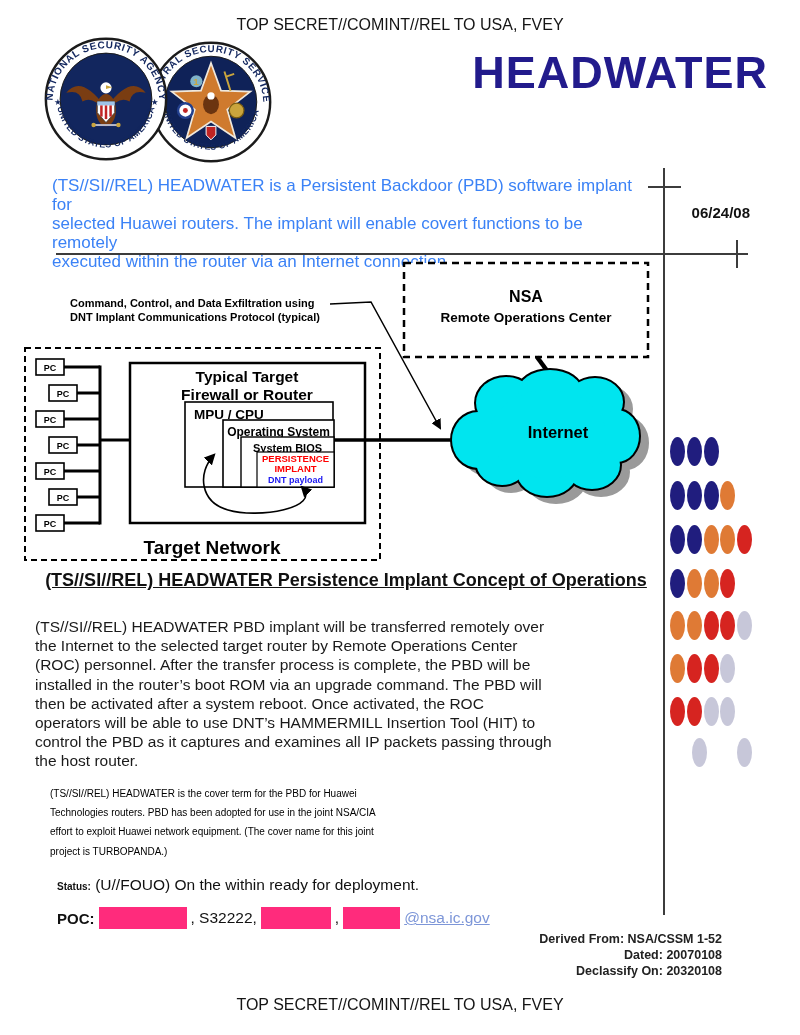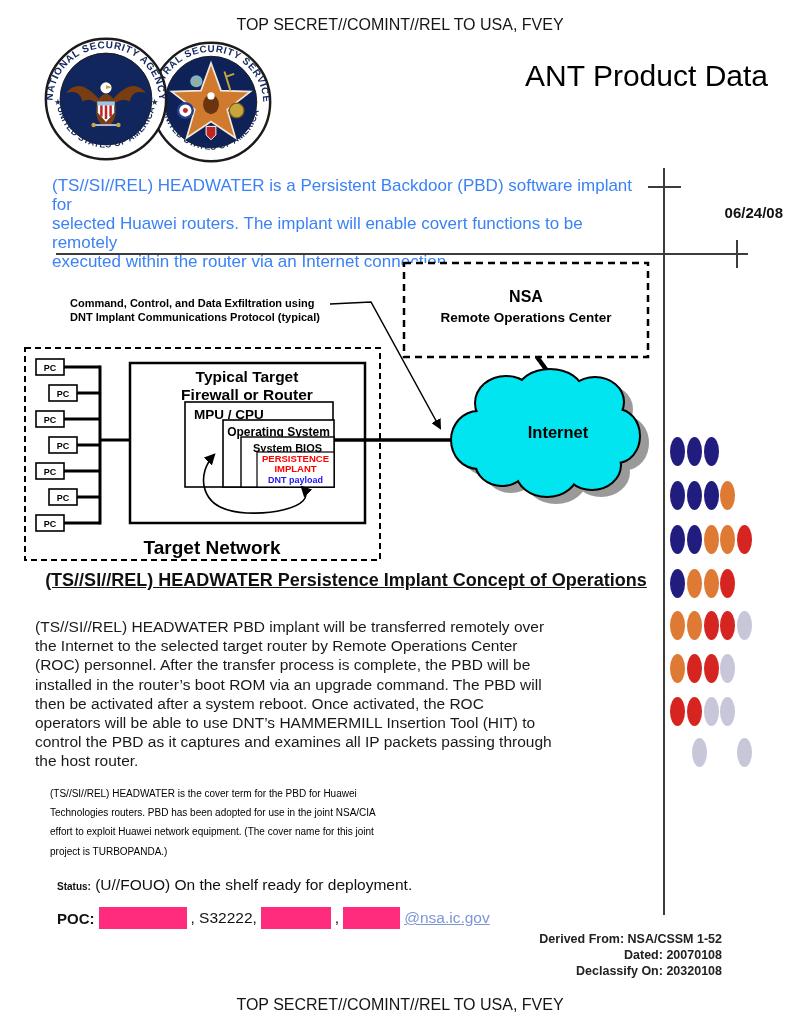--- a/index.html
+++ b/index.html
@@ -10,21 +10,21 @@
   .abs{position:absolute;}
   .pre{white-space:pre-line;}
   #classification-top{top:16px;left:0;width:800px;text-align:center;font-size:16px;color:#151515;}
   #classification-bottom{top:996px;left:0;width:800px;text-align:center;font-size:16px;color:#151515;}
   #title-block{top:50px;right:32px;text-align:right;}
   #doc-title{font-size:45px;font-weight:bold;color:#221b8c;letter-spacing:1px;line-height:1;}
   #doc-subtitle{font-size:30px;color:#000;margin-top:11px;line-height:1;}
   #seal-nsa{left:44px;top:37px;width:124px;height:124px;z-index:3;}
   #seal-css{left:150px;top:41px;width:122px;height:122px;z-index:2;}
   #intro{top:176px;left:52px;width:600px;font-size:17px;line-height:19px;color:#3b82f6;}
-  #date-stamp{top:204px;left:665px;width:85px;text-align:right;font-weight:bold;font-size:15px;margin-left:33px;}
+  #date-stamp{top:204px;left:665px;width:85px;text-align:right;font-weight:bold;font-size:15px;}
   .rule{background:#3c3c3c;}
   #hrule{left:56px;top:253px;width:692px;height:2px;}
   #vrule{left:663px;top:168px;width:2px;height:747px;}
   #tick-h{left:648px;top:186px;width:33px;height:2px;}
   #tick-v{left:736px;top:240px;width:2px;height:28px;}
   #diagram{left:0;top:260px;width:800px;height:330px;}
   svg text{font-family:"Liberation Sans",sans-serif;}
   #caption{top:570px;left:36px;width:620px;text-align:center;font-size:18px;font-weight:bold;text-decoration:underline;}
   #para1{top:617px;left:35px;width:615px;font-size:15.5px;line-height:19.2px;color:#1a1a1a;}
   #para2{top:784px;left:50px;width:615px;font-size:10px;line-height:19.2px;color:#000000;}
@@ -97,21 +97,21 @@
     <circle cx="29" cy="57" r="6" fill="#ffffff" stroke="#23408f" stroke-width="2"></circle>
     <circle cx="29" cy="57" r="2" fill="#c02424"></circle>
     <circle cx="71" cy="57" r="6" fill="#caa53d" stroke="#7a5c10" stroke-width="1"></circle>
     <ellipse cx="50" cy="52" rx="6.5" ry="8" fill="#6b3410"></ellipse>
     <circle cx="50" cy="45" r="3" fill="#ffffff"></circle>
     <path d="M46,70 h8 v7 L50,81 L46,77 Z" fill="#c02424" stroke="#fff" stroke-width="0.8"></path>
   </g>
 </svg>
 
 <div id="title-block" class="abs">
-  <div id="doc-subtitle">ANT Product Data</div>
+  <div id="doc-title">HEADWATER</div>
 </div>
 
 <div id="intro" class="abs pre">(TS//SI//REL) HEADWATER is a Persistent Backdoor (PBD) software implant for
 selected Huawei routers. The implant will enable covert functions to be remotely
 executed within the router via an Internet connection.</div>
 
 <div id="vrule" class="abs rule"></div>
 <div id="tick-h" class="abs rule"></div>
 <div id="hrule" class="abs rule"></div>
 <div id="tick-v" class="abs rule"></div>
@@ -246,21 +246,21 @@
 installed in the router’s boot ROM via an upgrade command. The PBD will
 then be activated after a system reboot. Once activated, the ROC
 operators will be able to use DNT’s HAMMERMILL Insertion Tool (HIT) to
 control the PBD as it captures and examines all IP packets passing through
 the host router.</div>
 <div id="para2" class="abs pre">(TS//SI//REL) HEADWATER is the cover term for the PBD for Huawei
 Technologies routers. PBD has been adopted for use in the joint NSA/CIA
 effort to exploit Huawei network equipment. (The cover name for this joint
 project is TURBOPANDA.)</div>
 
-<div id="status-line" class="abs"><b>Status:</b><span> (U//FOUO) On the shelf ready for deployment.</span></div>
+<div id="status-line" class="abs"><b>Status:</b><span> (U//FOUO) On the within ready for deployment.</span></div>
 
 <div id="poc-line" class="abs">
   <span class="poc-label">POC:</span>
   <span id="redact1" class="redaction"></span>
   <span>, S32222,</span>
   <span id="redact2" class="redaction"></span>
   <span>,</span>
   <span id="redact3" class="redaction"></span>
   <a id="email-link" href="#">@nsa.ic.gov</a>
 </div>

